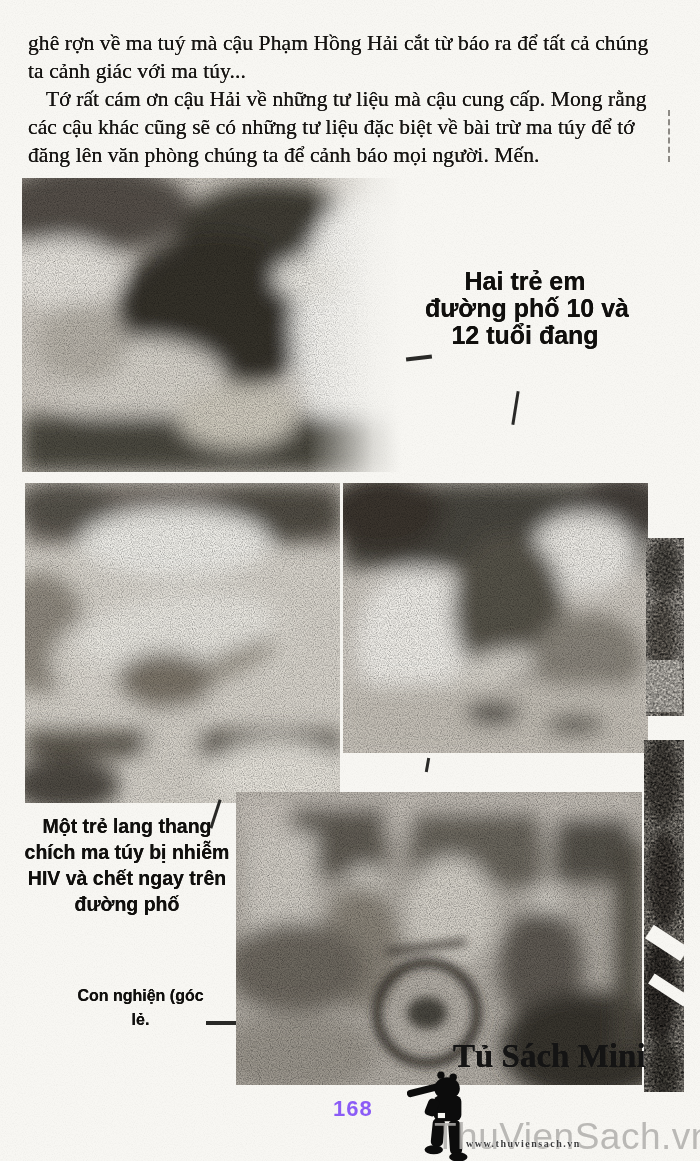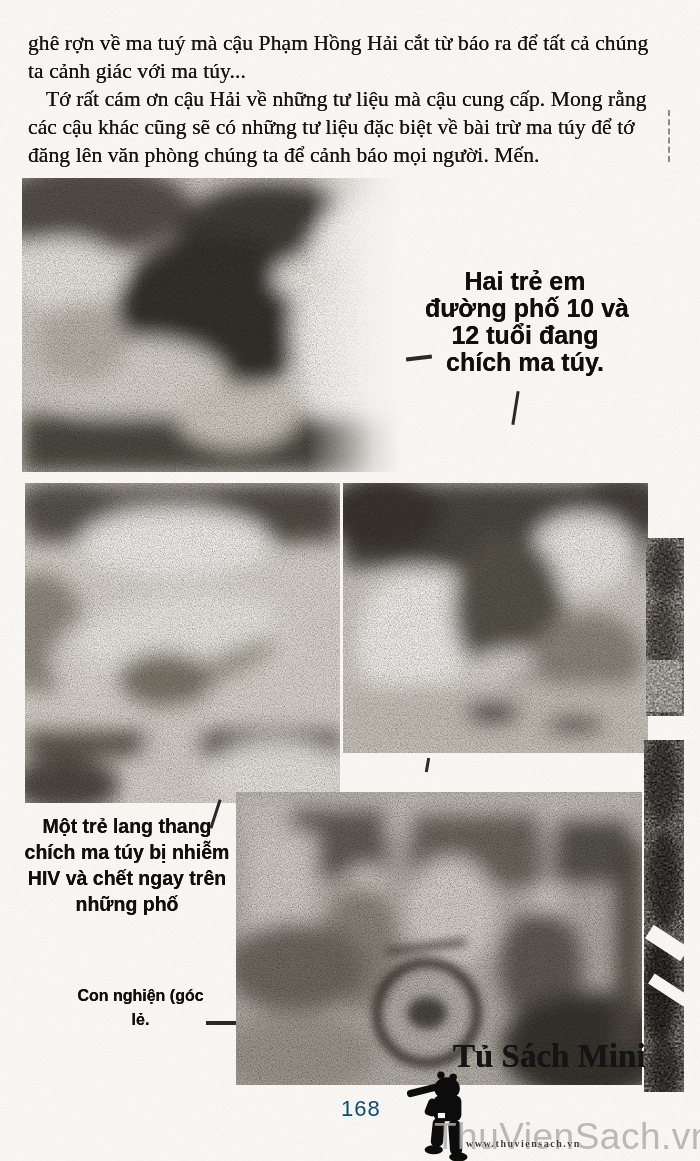--- a/index.html
+++ b/index.html
@@ -21,22 +21,22 @@
   .cap div{white-space:nowrap;}
   .cap1{left:425px;top:268px;width:200px;font-size:25px;line-height:27px;}
   .cap2{left:20px;top:813px;width:214px;font-size:19.5px;line-height:26px;}
   .cap3{left:38px;top:984px;width:205px;font-size:16px;line-height:24px;}
   .mark{background:#2a2a28;z-index:3;}
   svg.photo{position:absolute;z-index:1;}
   .strip{position:absolute;z-index:1;}
   .notch{position:absolute;background:var(--page-bg,#f8f7f3);z-index:2;}
   .pagegrain{position:absolute;left:0;top:0;z-index:3;pointer-events:none;opacity:.05;}
   .pagenum{
-    left:341px;top:1096px;font-family:"Liberation Sans",sans-serif;
-    font-weight:normal;font-size:22px;letter-spacing:1px;color:#0c4a6e;z-index:4;
+    left:333px;top:1096px;font-family:"Liberation Sans",sans-serif;
+    font-weight:bold;font-size:22px;letter-spacing:1px;color:#8b5cf6;z-index:4;
   }
   .pubtitle{
     left:453px;top:1038px;font-family:"Liberation Serif",serif;font-weight:bold;
     font-size:33px;color:#141414;white-space:nowrap;z-index:4;
     text-shadow:0 0 .6px currentColor;
   }
   .wmark{
     left:434px;top:1116px;font-family:"Liberation Sans",sans-serif;
     font-size:37px;color:var(--watermark-color,#b0aeab);white-space:nowrap;
     letter-spacing:.5px;opacity:.85;z-index:5;
@@ -99,21 +99,20 @@
     <ellipse cx="215" cy="238" rx="60" ry="32" fill="#cfcabe"></ellipse>
   </g>
   <rect width="380" height="294" filter="url(#grain)" opacity="0.5"></rect>
   <rect x="285" y="0" width="95" height="294" fill="url(#fadeRight)"></rect>
 </svg>
 
 <div class="abs cap cap1">
   <div>Hai trẻ em</div>
   <div>đường phố 10 và</div>
   <div>12 tuổi đang</div>
-  <div>chích ma túy.</div>
 </div>
 <div class="abs mark" style="left:406px;top:356px;width:26px;height:4px;transform:rotate(-7deg)"></div>
 <div class="abs mark" style="left:514px;top:391px;width:3px;height:34px;transform:rotate(9deg)"></div>
 
 <svg class="photo" style="left:25px;top:483px;width:315px;height:320px" viewBox="0 0 315 320" preserveAspectRatio="none">
   <rect width="315" height="320" fill="#d8d4cc"></rect>
   <g filter="url(#blurM)">
     <rect x="0" y="0" width="315" height="60" fill="#6e6860"></rect>
     <ellipse cx="40" cy="25" rx="50" ry="28" fill="#57534b"></ellipse>
     <ellipse cx="250" cy="30" rx="70" ry="30" fill="#514d45"></ellipse>
@@ -147,21 +146,21 @@
     <ellipse cx="232" cy="242" rx="30" ry="10" fill="#5a564e"></ellipse>
   </g>
   <rect width="305" height="270" filter="url(#grain)" opacity="0.5"></rect>
 </svg>
 <div class="abs mark" style="left:426px;top:758px;width:3px;height:14px;transform:rotate(10deg)"></div>
 
 <div class="abs cap cap2">
   <div>Một trẻ lang thang</div>
   <div>chích ma túy bị nhiễm</div>
   <div>HIV và chết ngay trên</div>
-  <div>những phố</div>
+  <div>đường phố</div>
 </div>
 <div class="abs mark" style="left:214px;top:799px;width:3px;height:30px;transform:rotate(18deg)"></div>
 
 <svg class="photo" style="left:236px;top:792px;width:406px;height:293px" viewBox="0 0 406 293" preserveAspectRatio="none">
   <rect width="406" height="293" fill="#b3aea6"></rect>
   <g filter="url(#blurM)">
     <rect x="0" y="0" width="406" height="40" fill="#cac5bd"></rect>
     <rect x="55" y="15" width="95" height="70" fill="#625d55"></rect>
     <rect x="175" y="20" width="130" height="75" fill="#6b665d"></rect>
     <rect x="320" y="25" width="75" height="65" fill="#57534b"></rect>

